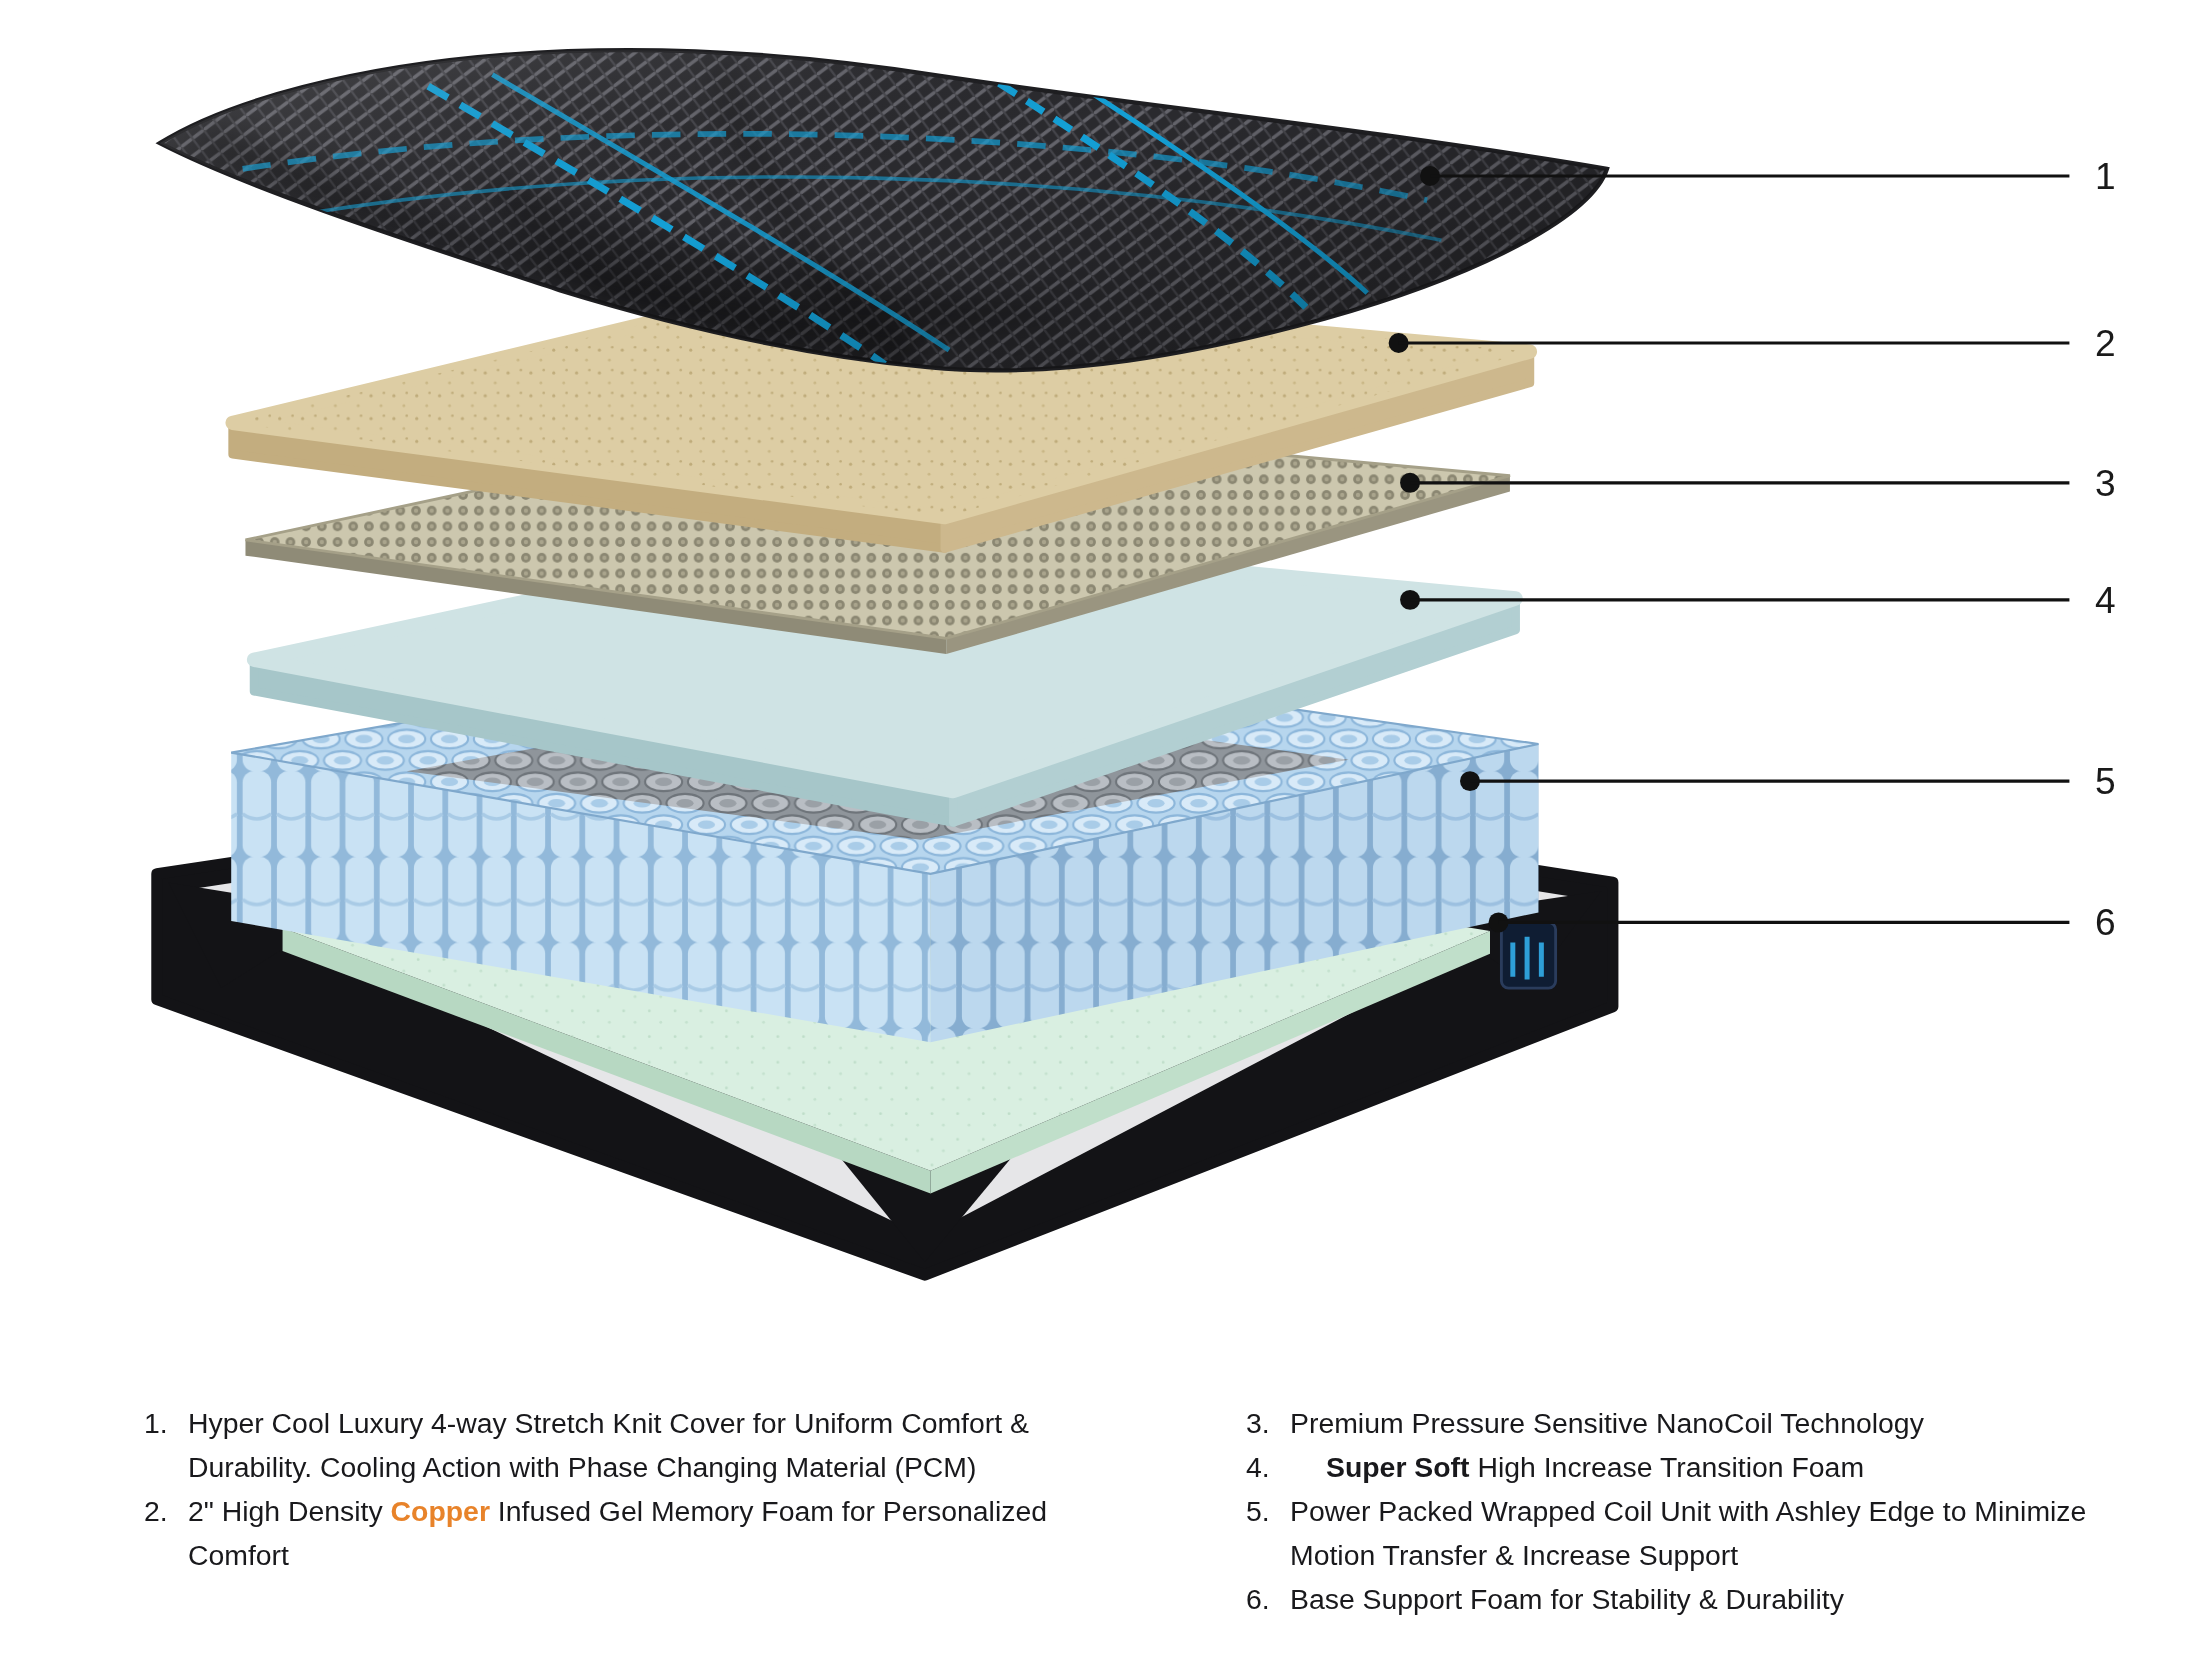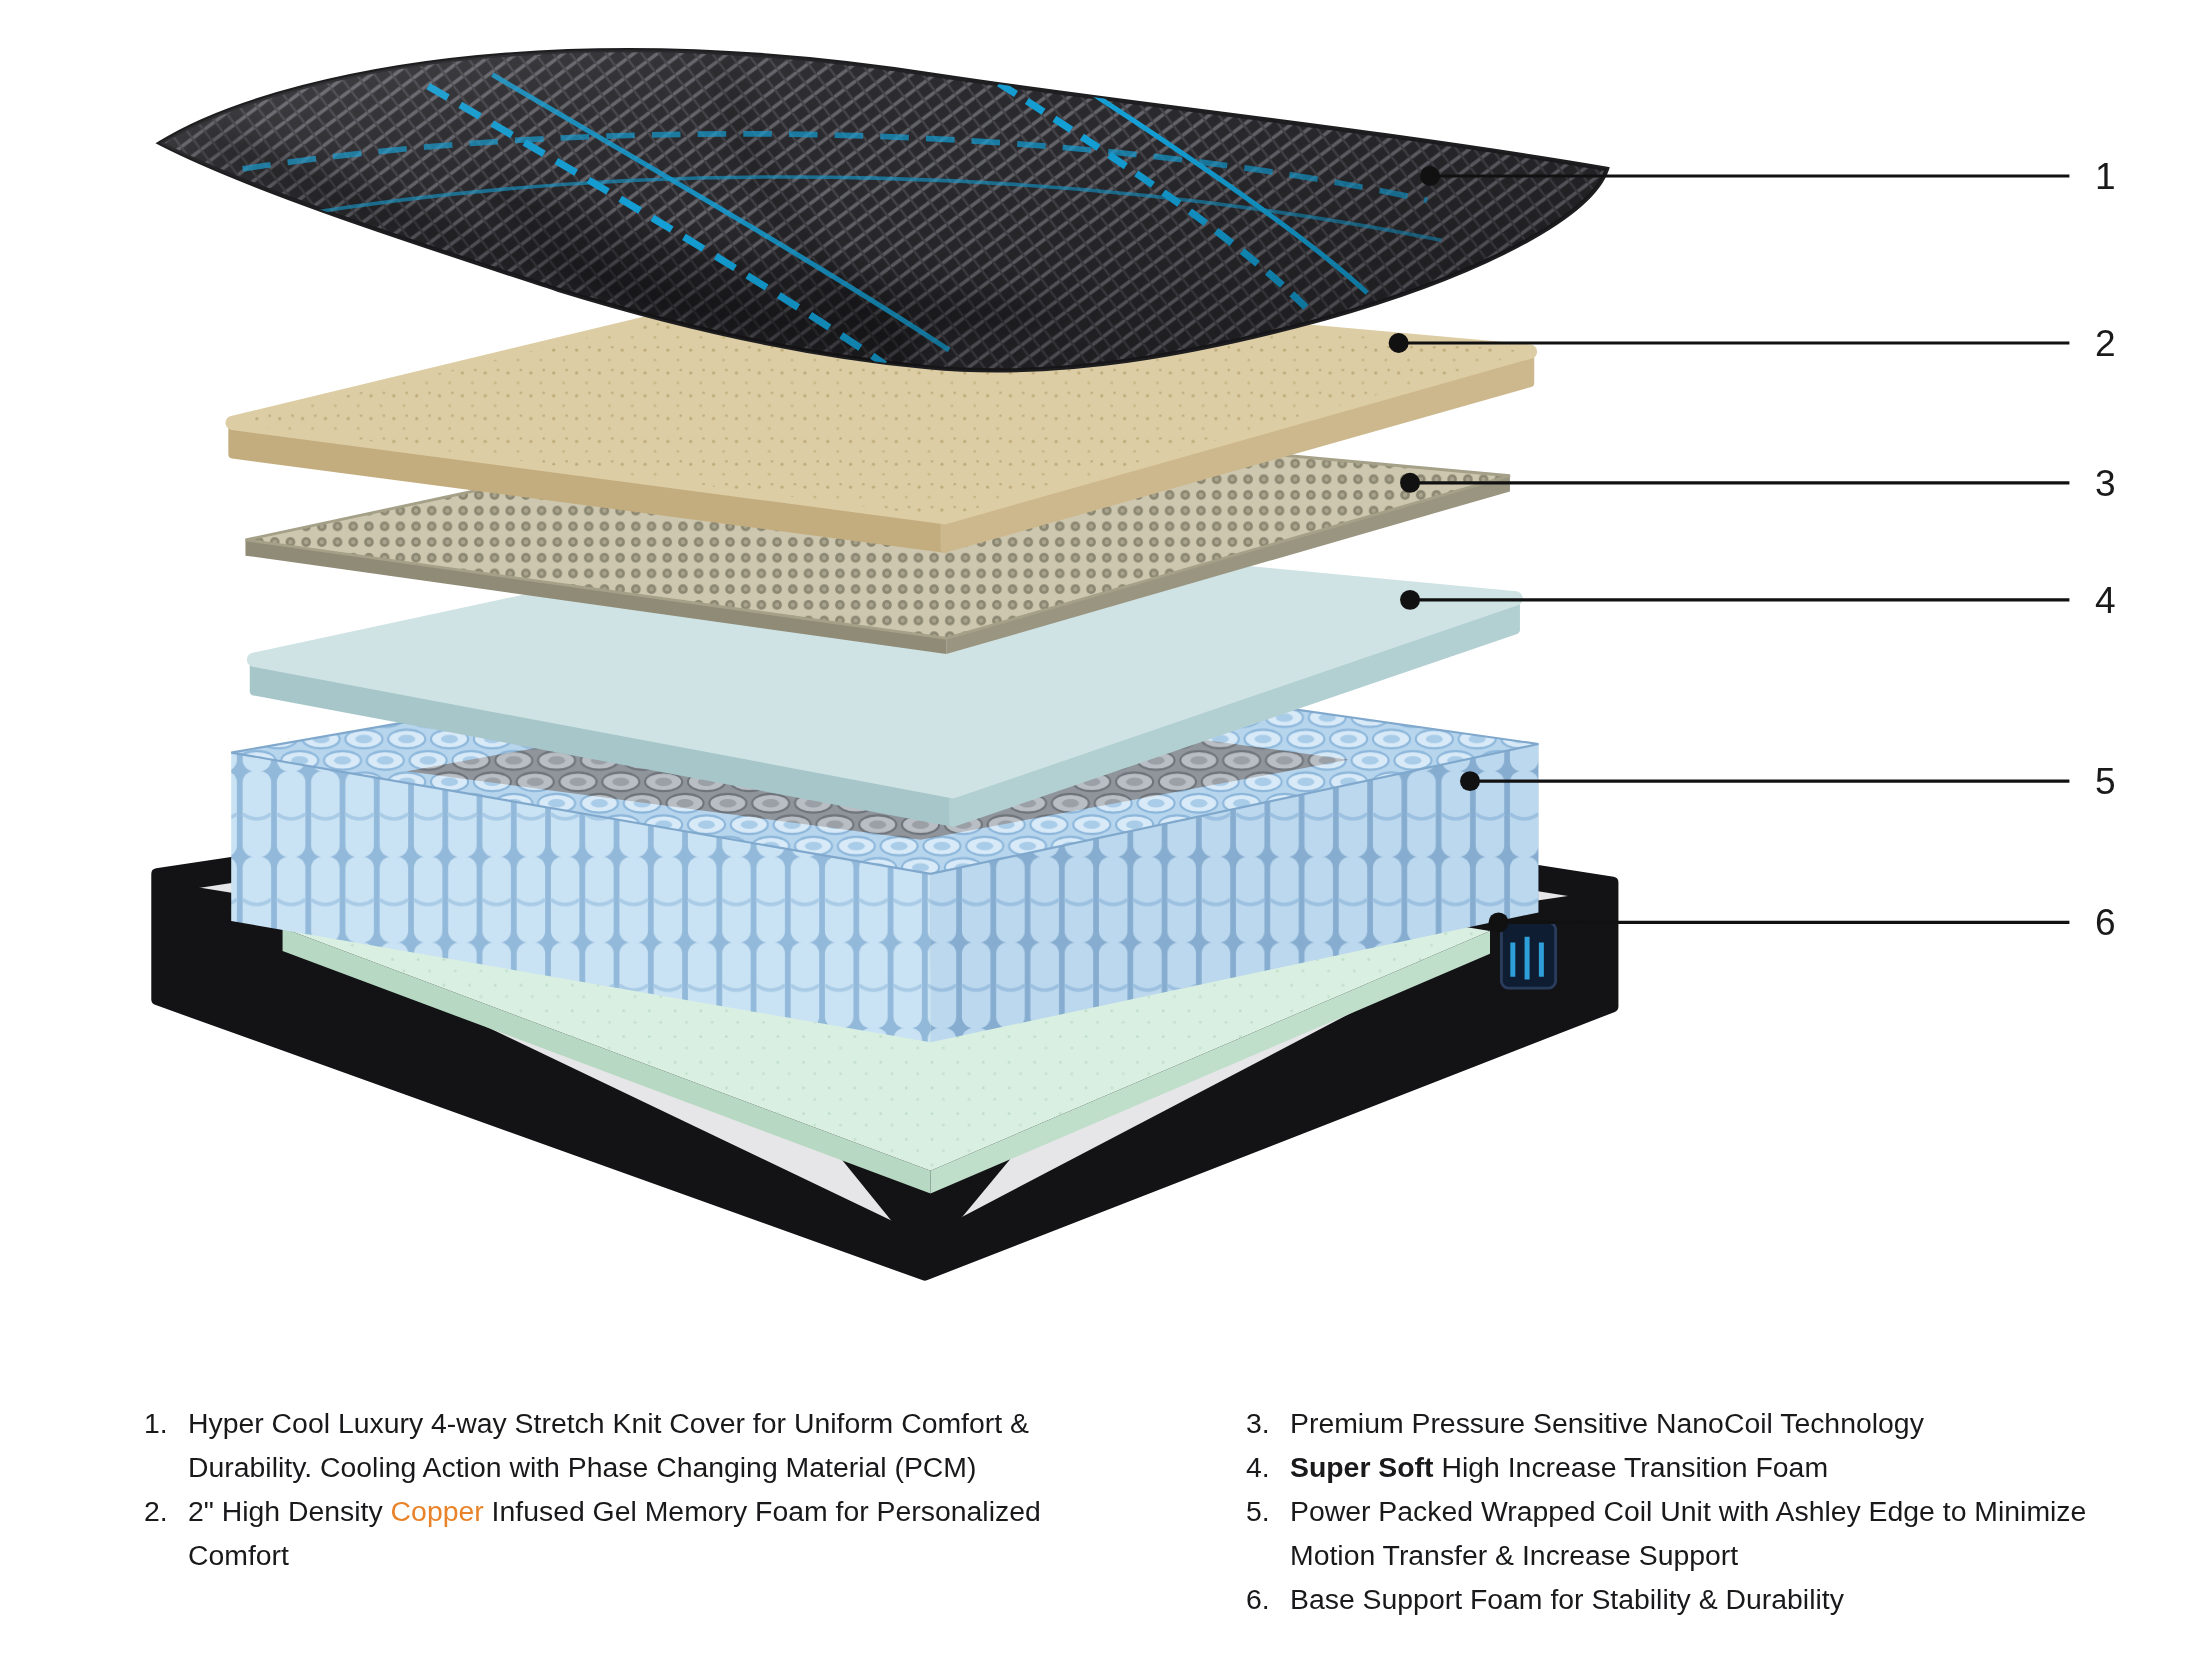--- a/index.html
+++ b/index.html
@@ -8,22 +8,22 @@
   #diagram{position:absolute;left:0;top:0;}
   .callout-line{stroke:#111;stroke-width:2.2;}
   .callout-num{font-family:"Liberation Sans",sans-serif;font-size:26px;fill:#1a1a1a;}
   .legend{position:absolute;top:1401px;left:0;width:2205px;font-size:28.4px;line-height:44px;}
   .legend-col{position:absolute;top:0;}
   .legend-col-left{left:144px;width:999px;}
   .legend-col-right{left:1246px;width:860px;}
   .legend-item{display:flex;align-items:flex-start;}
   .legend-num{width:44px;flex:none;}
   .legend-txt{flex:1;}
-  .copper{color:#e8832a;font-weight:normal;margin-top:20px;}
-  .bold{font-weight:bold;}
+  .copper{color:#e8832a;font-weight:bold;margin-top:20px;}
+  .bold{font-weight:bold;margin-left:36px;}
 </style>
 </head>
 <body>
 
 <div id="stage">
 
 <svg id="diagram" width="2205" height="1371" viewBox="0 0 1545 960" xmlns="http://www.w3.org/2000/svg">
   <defs>
     <pattern id="hatch" width="14" height="14" patternUnits="userSpaceOnUse" patternTransform="rotate(8)">
       <rect width="14" height="14" fill="#2a2a2e"></rect>

